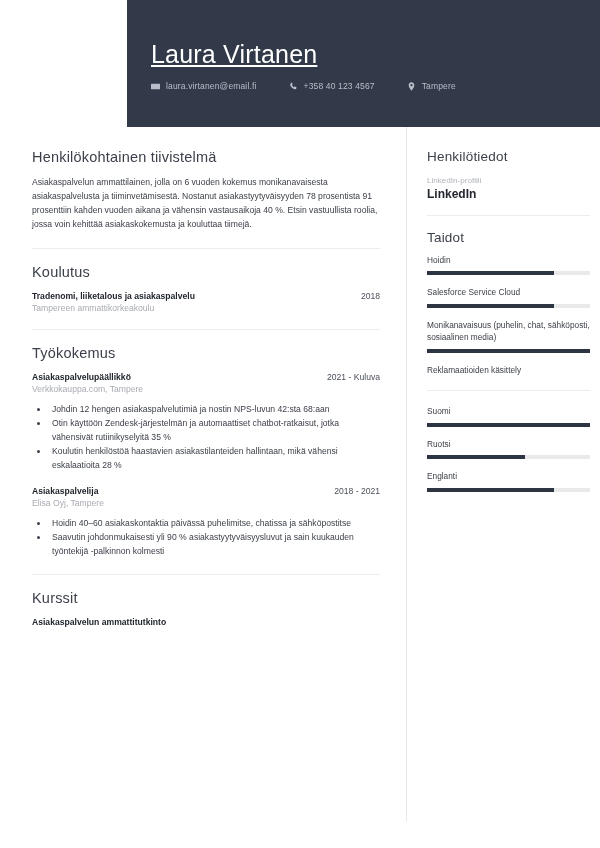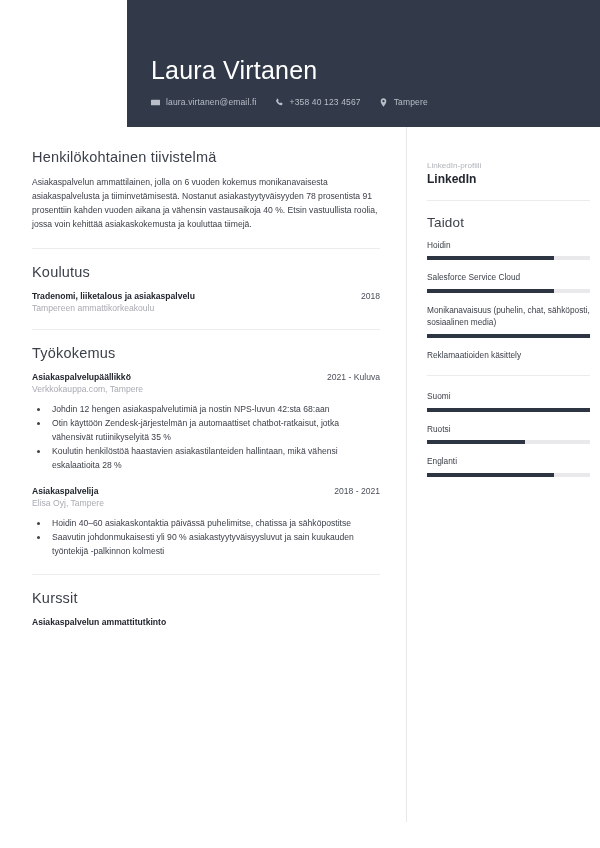--- a/index.html
+++ b/index.html
@@ -30,26 +30,27 @@
     flex-direction: column;
     justify-content: flex-end;
   }
   .name {
     color: #ffffff;
     font-size: 25px;
     font-weight: 400;
     letter-spacing: 0.2px;
     line-height: 1;
     margin: 0 0 14px 0;
+    text-decoration: underline;
   }
   .contact-row {
     display: flex;
     align-items: flex-end;
-    gap: 18px;
-    margin-bottom: 20px;
+    gap: 32px;
+    margin-bottom: 36px;
   }
   .contact-item {
     display: flex;
     align-items: center;
     gap: 6px;
     color: #b9bec8;
     font-size: 8.5px;
     letter-spacing: 0.15px;
   }
   .contact-item svg { display: block; }
@@ -273,20 +274,21 @@
           <span class="entry-title">Asiakaspalvelun ammattitutkinto</span>
         </div>
       </div>
     </div>
 
   </div>
 
   <div class="col-side">
 
     <div class="section">
+      <h2 class="side-title">Henkilötiedot</h2>
       <div>
         <div class="side-label-muted">LinkedIn-profiili</div>
         <div class="side-label-strong">LinkedIn</div>
       </div>
     </div>
 
     <hr class="side-divider">
 
     <div class="section">
       <h2 class="side-title">Taidot</h2>

